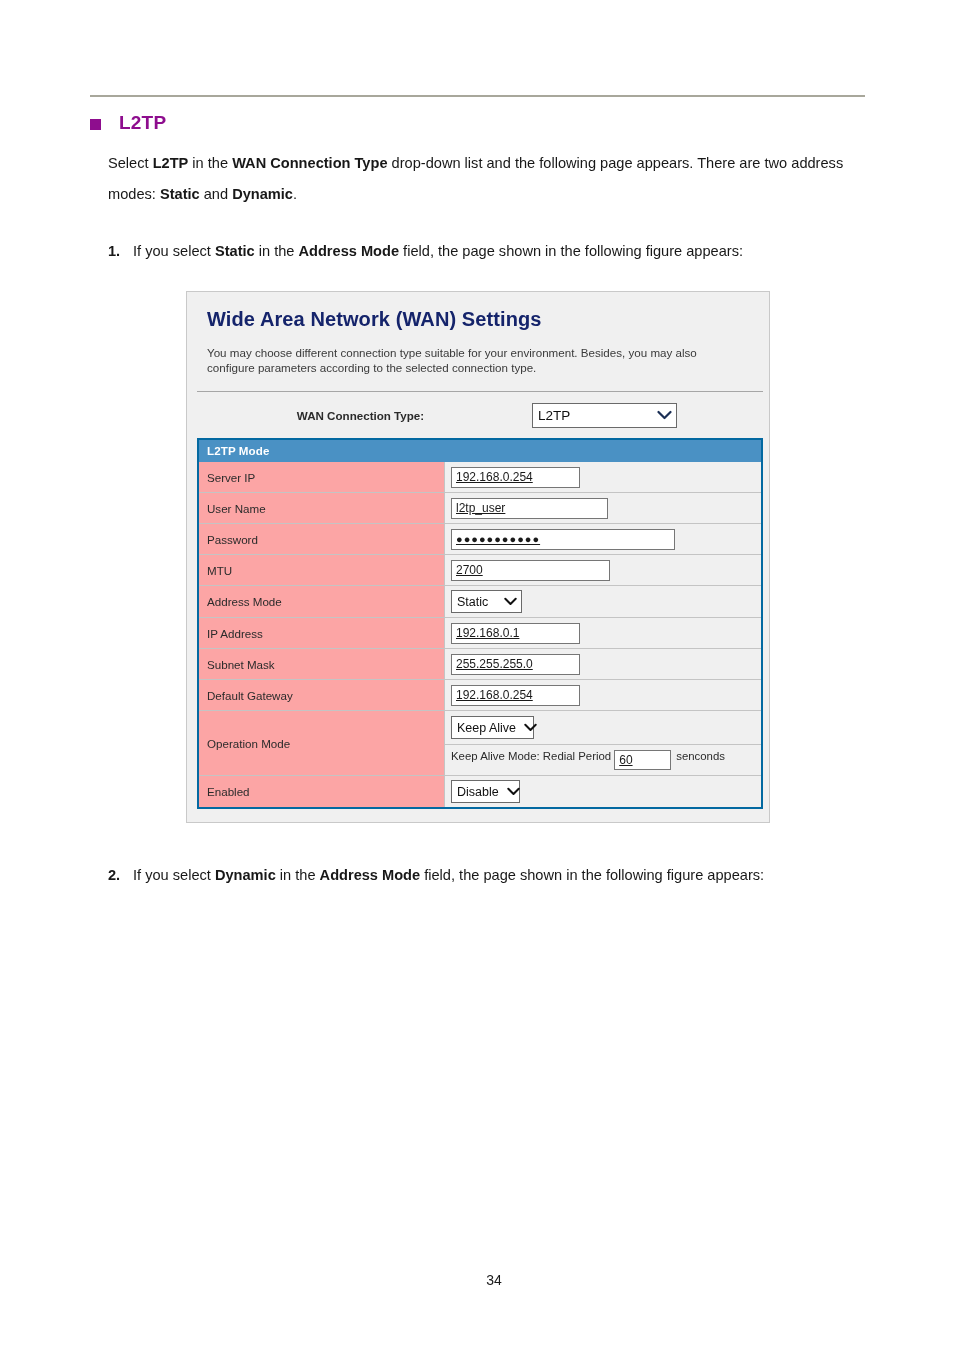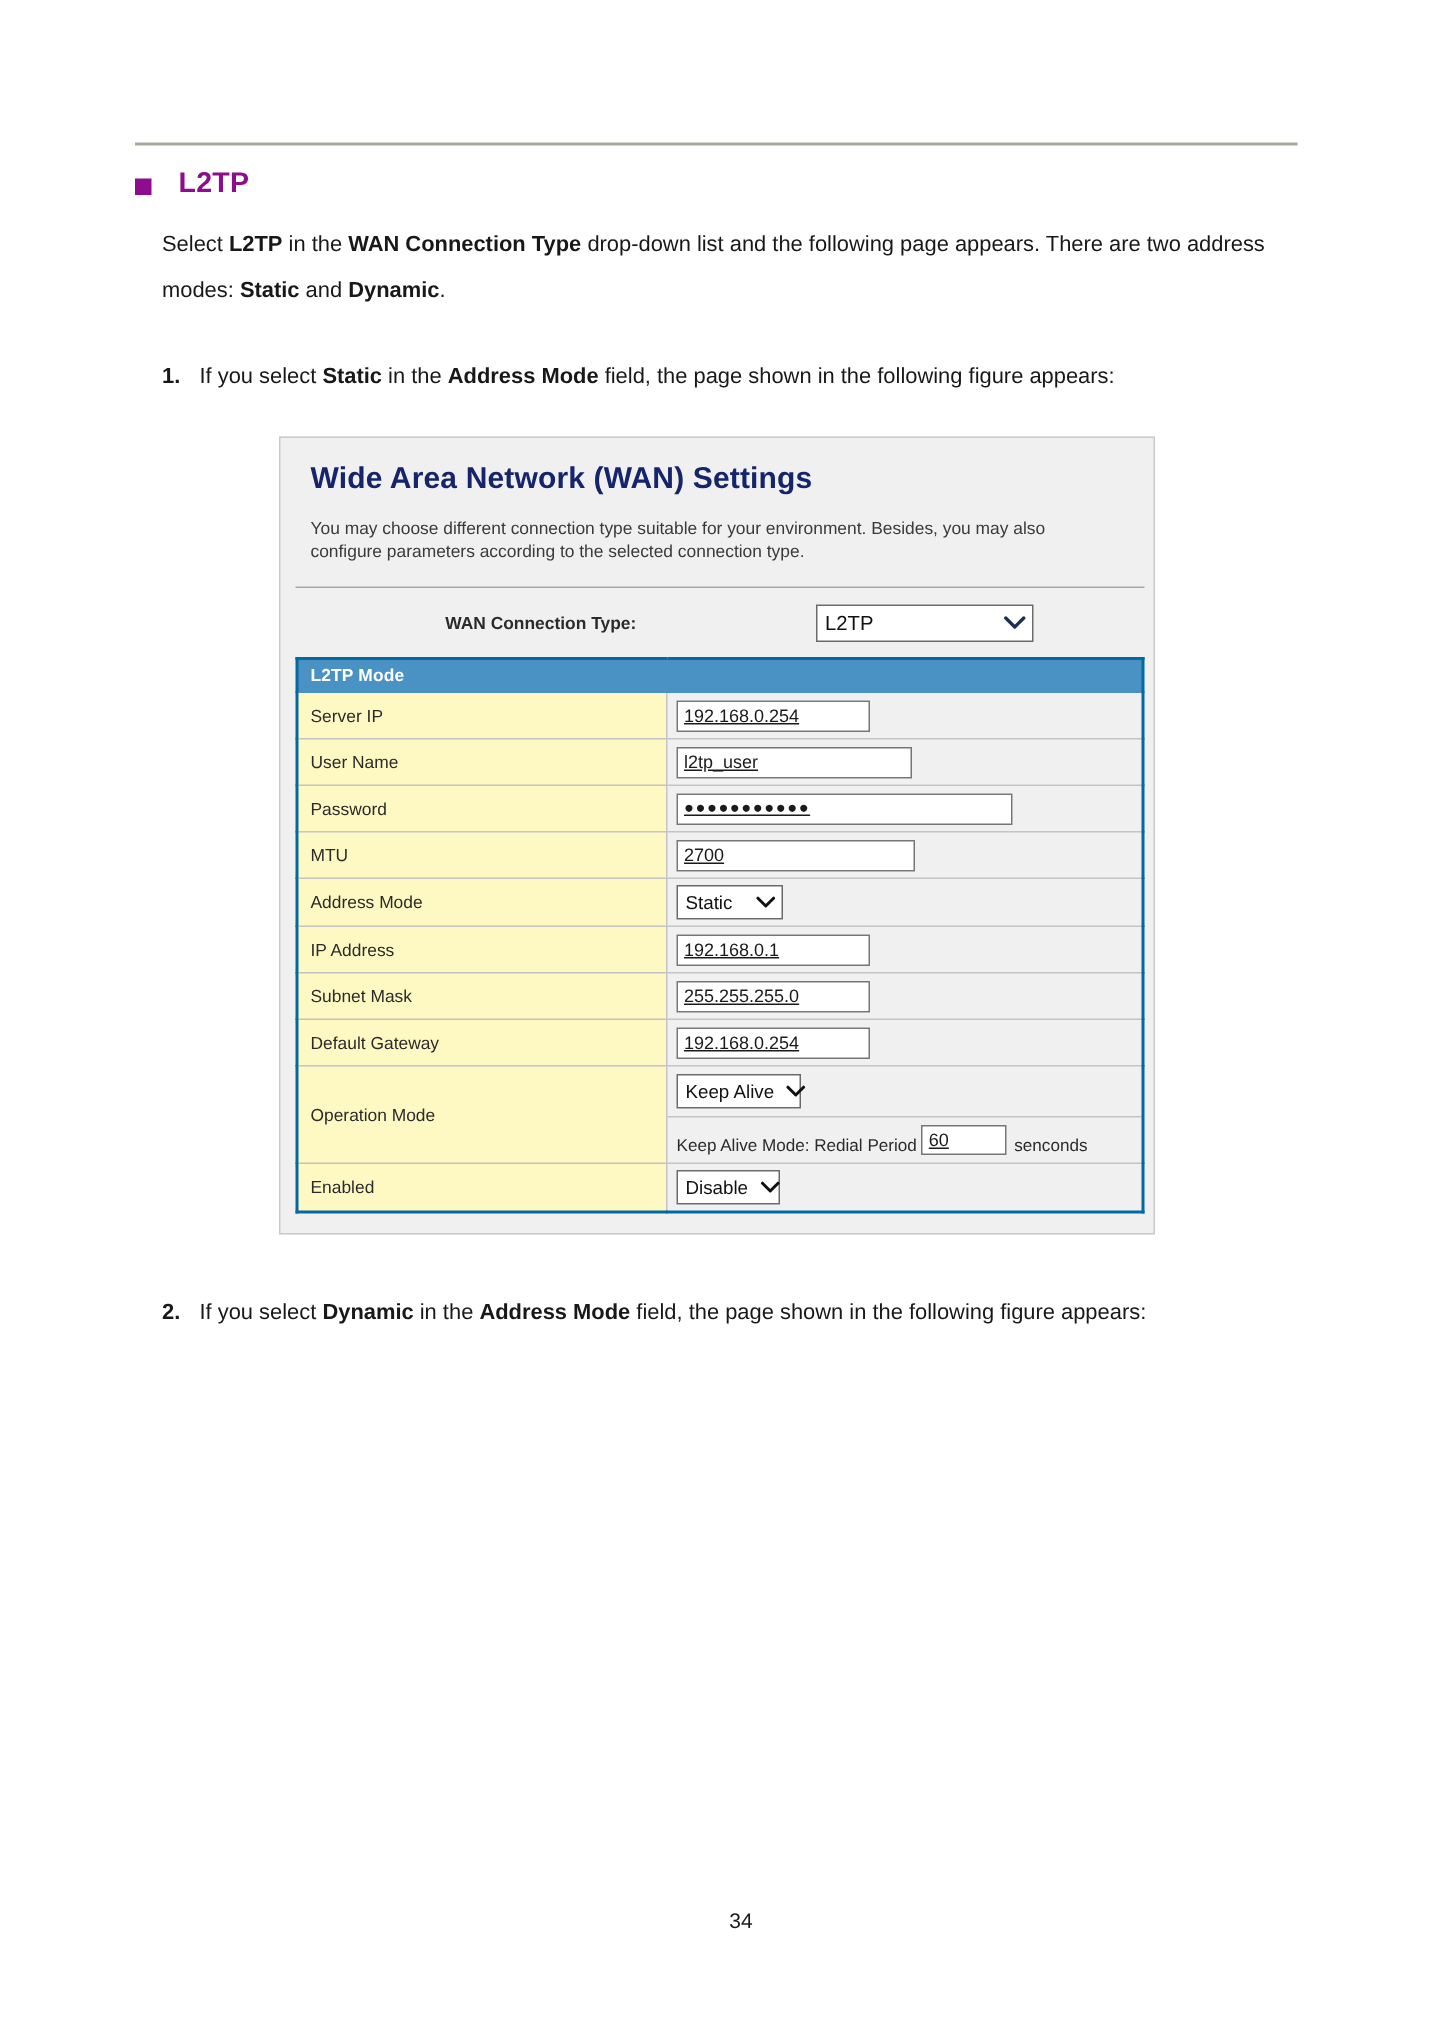--- a/index.html
+++ b/index.html
@@ -116,21 +116,20 @@
     background: #a6a6a6;
   }
 
   
   .conn-row {
     height: 46px;
     display: flex;
     align-items: center;
     padding-left: 10px;
     box-sizing: border-box;
-    gap: 12px;
   }
   .conn-label {
     width: 335px;
     font-size: 11.6px;
     font-weight: bold;
     color: #2b2b2b;
     text-align: center;
     padding-right: 8px;
     box-sizing: border-box;
   }
@@ -152,35 +151,35 @@
     background: #4a91c4;
     color: #ffffff;
     font-weight: bold;
     font-size: 11.6px;
     padding: 4px 0 4px 8px;
     border: 1px solid #4a91c4;
     letter-spacing: 0.1px;
   }
   td.lbl {
     width: 237px;
-    background: #fef9c3;
+    background: #fca5a5;
     color: #2b2b2b;
     font-size: 11.6px;
     padding: 6px 0 6px 8px;
     height: 18px;
   }
   td.val {
     background: #f0f0f0;
     padding: 4px 0 4px 6px;
   }
   td.val-split { padding: 0; background: #f0f0f0; }
   .subrow {
     padding: 5px 0 5px 6px;
     display: flex;
-    align-items: flex-end;
+    align-items: flex-start;
     gap: 0;
   }
   .subrow.top { border-bottom: 1px solid #c4c4c4; }
   .subrow .ka-text { font-size: 11.4px; color: #2b2b2b; }
 
   
   .tbox {
     display: inline-block;
     border: 1px solid #767676;
     background: #ffffff;

